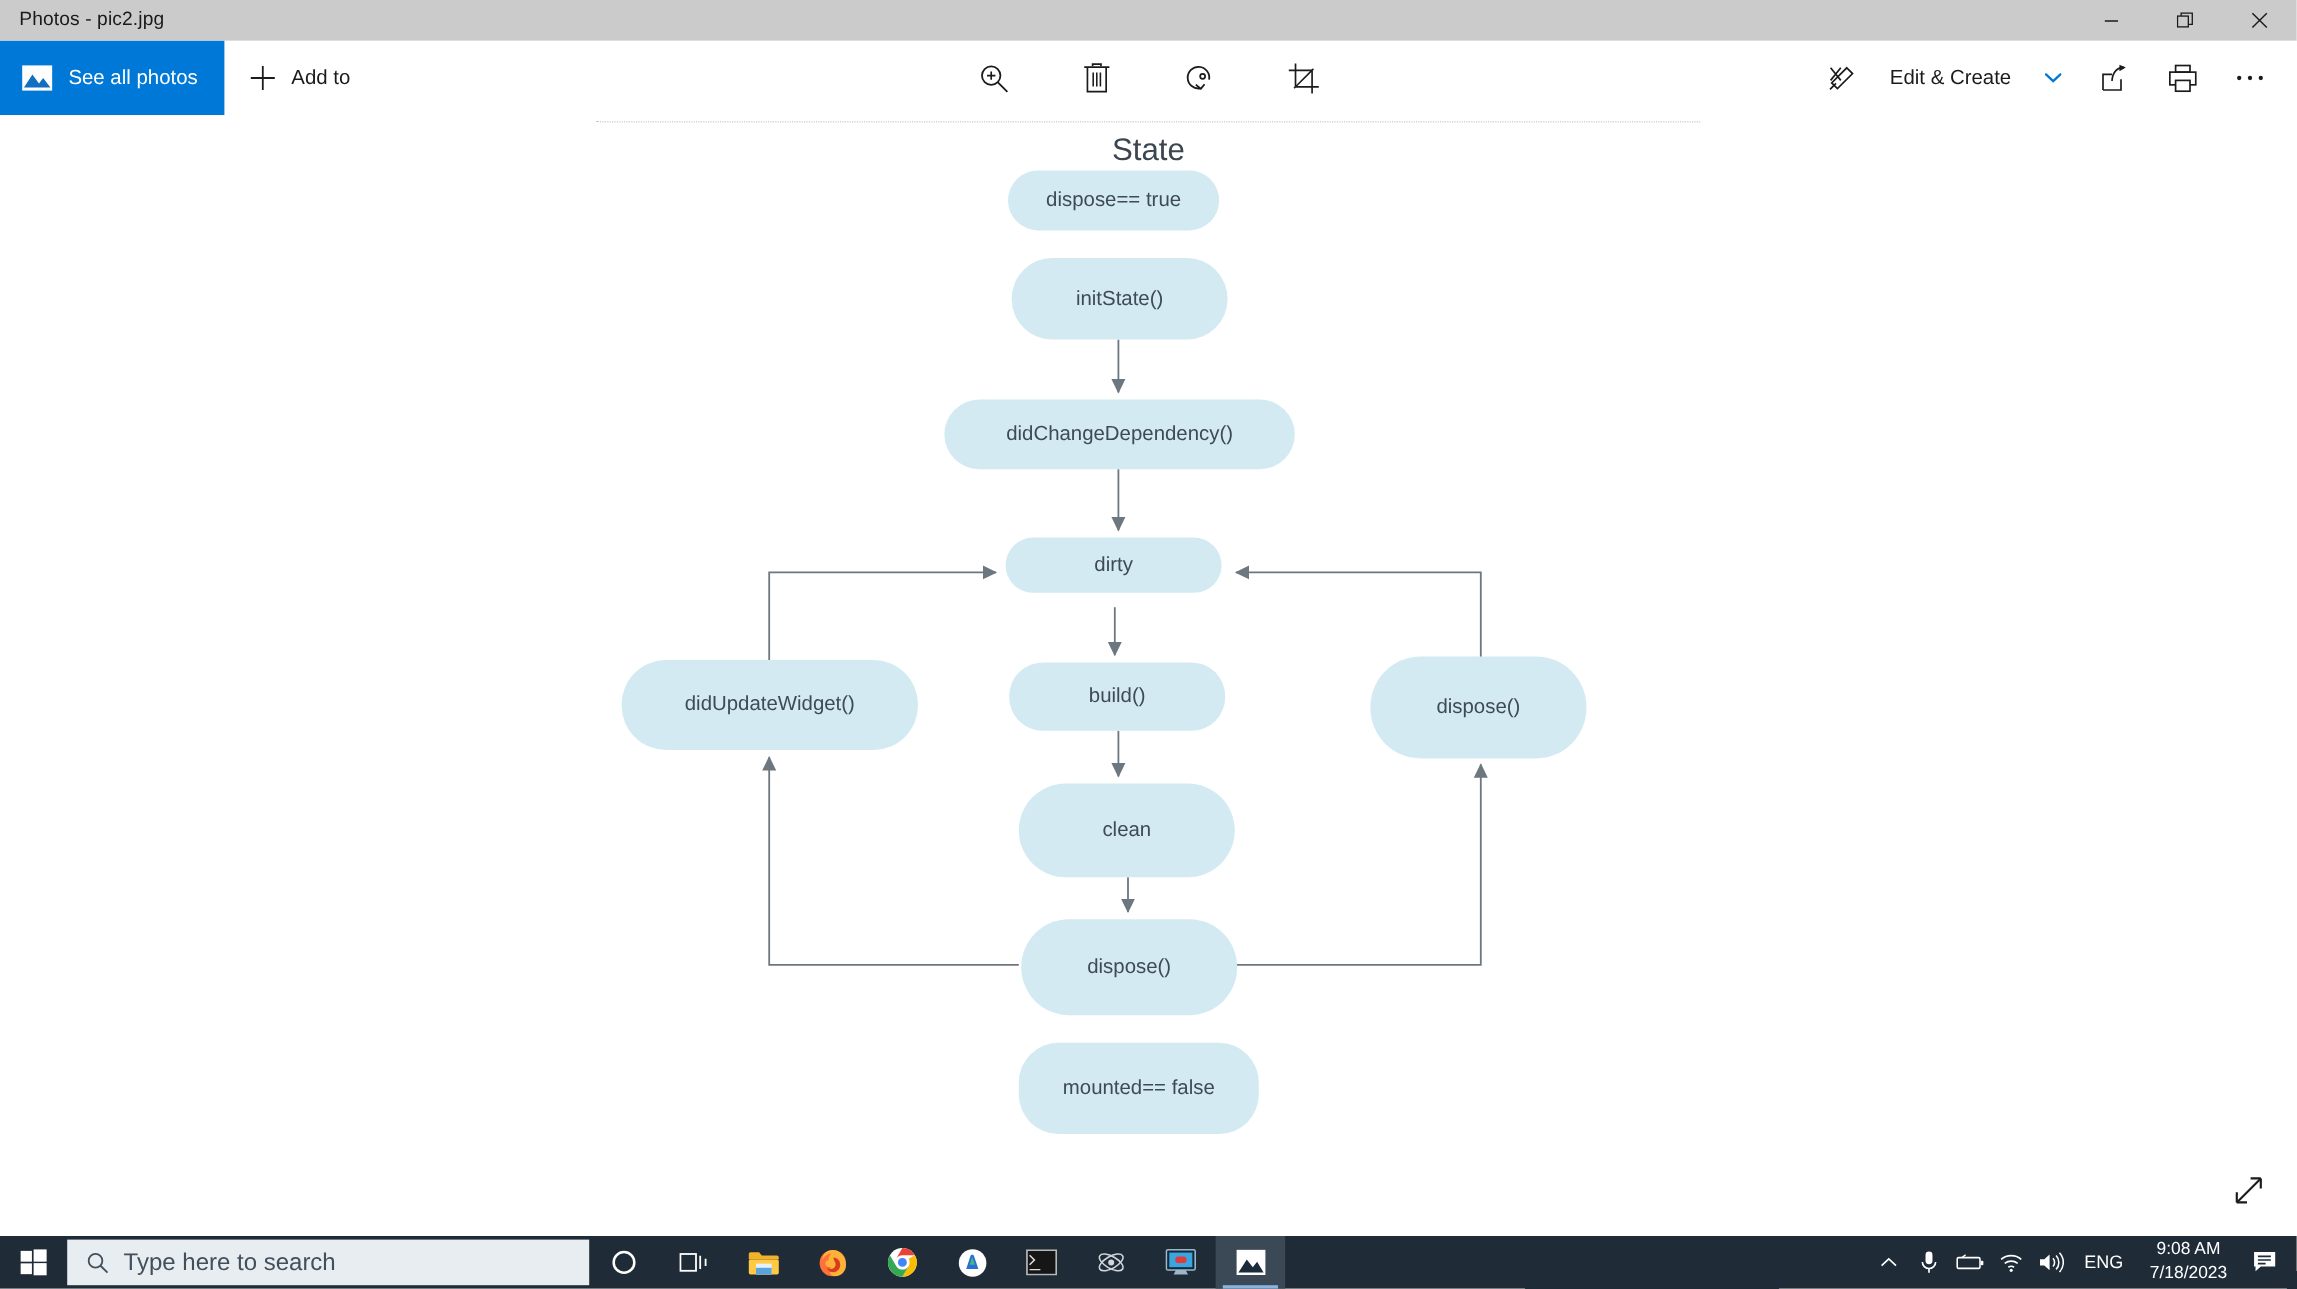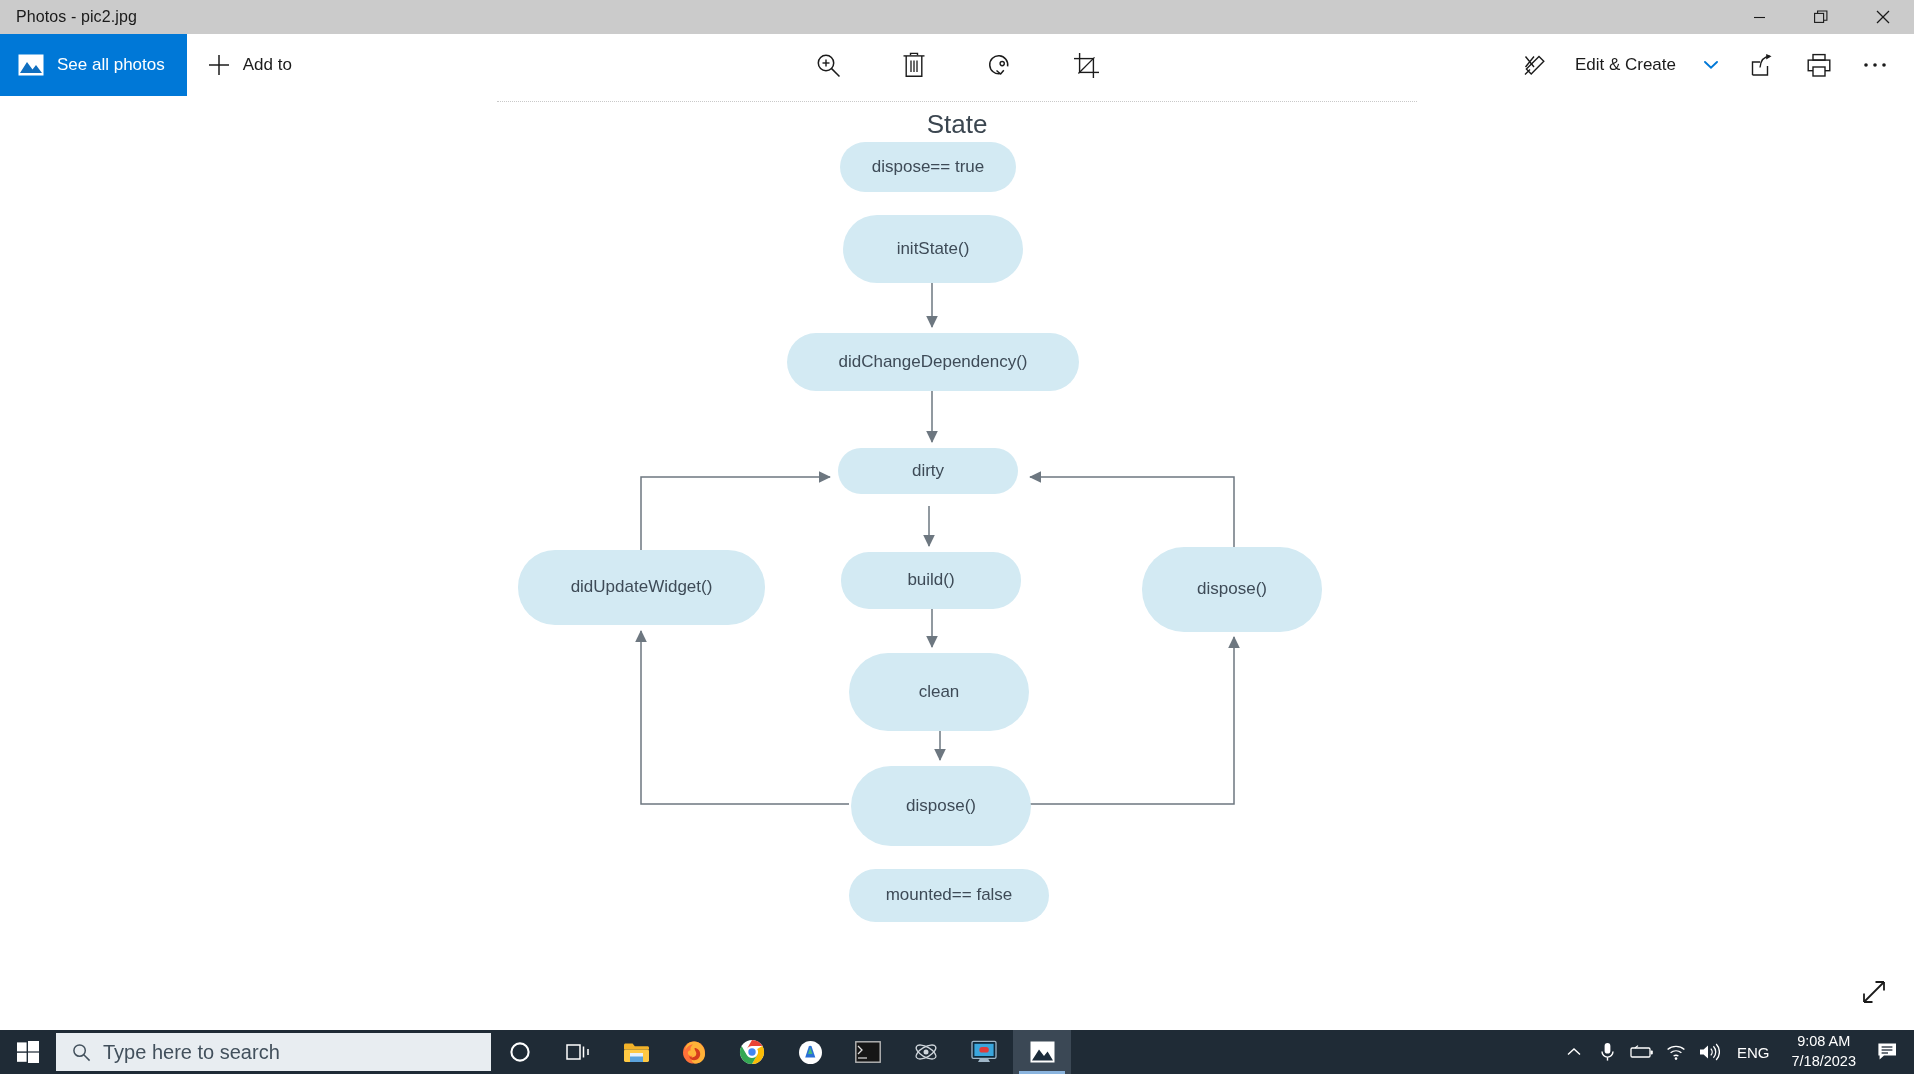--- a/index.html
+++ b/index.html
@@ -275,21 +275,21 @@
       <div class="node" style="left:518px;top:454px;width:247px;height:75px;border-radius:37px;">didUpdateWidget()</div>
 
       <div class="node" style="left:841px;top:456px;width:180px;height:57px;border-radius:28px;">build()</div>
 
       <div class="node" style="left:1142px;top:451px;width:180px;height:85px;border-radius:42px;">dispose()</div>
 
       <div class="node" style="left:849px;top:557px;width:180px;height:78px;border-radius:39px;">clean</div>
 
       <div class="node" style="left:851px;top:670px;width:180px;height:80px;border-radius:40px;">dispose()</div>
 
-      <div class="node" style="left:849px;top:773px;width:200px;height:53px;border-radius:33px;">mounted== false</div>
+      <div class="node" style="left:849px;top:773px;width:200px;height:76px;border-radius:33px;">mounted== false</div>
 
     </div>
 
     <div class="expand-btn">
       <svg width="30" height="30" viewBox="0 0 30 30">
         <line x1="5" y1="25" x2="25" y2="5" stroke="#1b1b1b" stroke-width="1.8"></line>
         <path d="M25 5 L16.5 5 M25 5 L25 13.5" fill="none" stroke="#1b1b1b" stroke-width="1.8"></path>
         <path d="M5 25 L13.5 25 M5 25 L5 16.5" fill="none" stroke="#1b1b1b" stroke-width="1.8"></path>
       </svg>
     </div>

